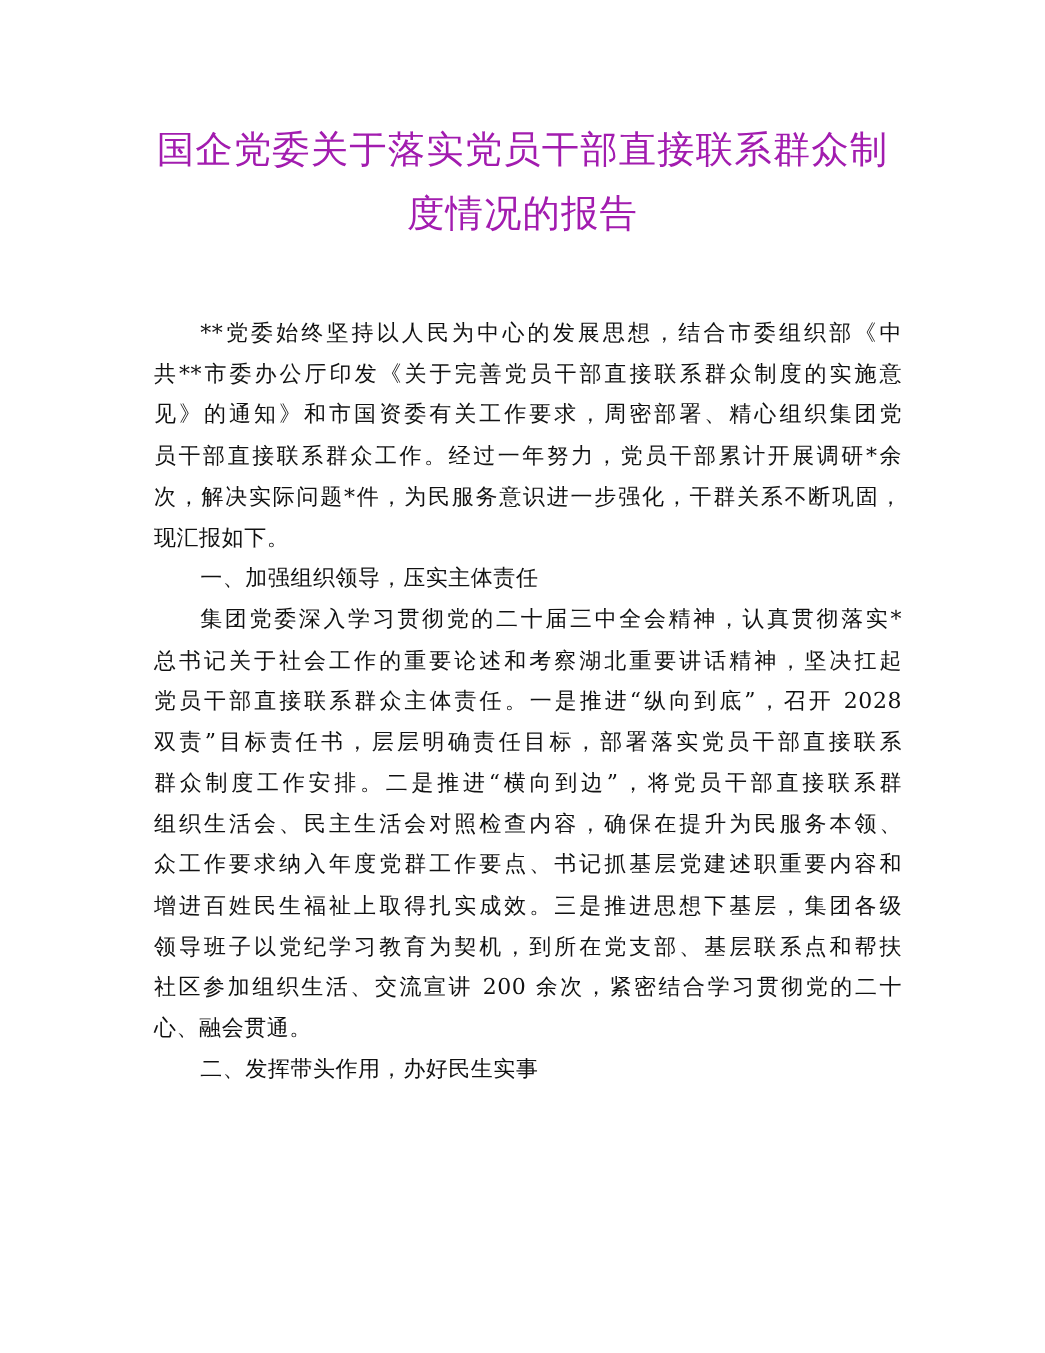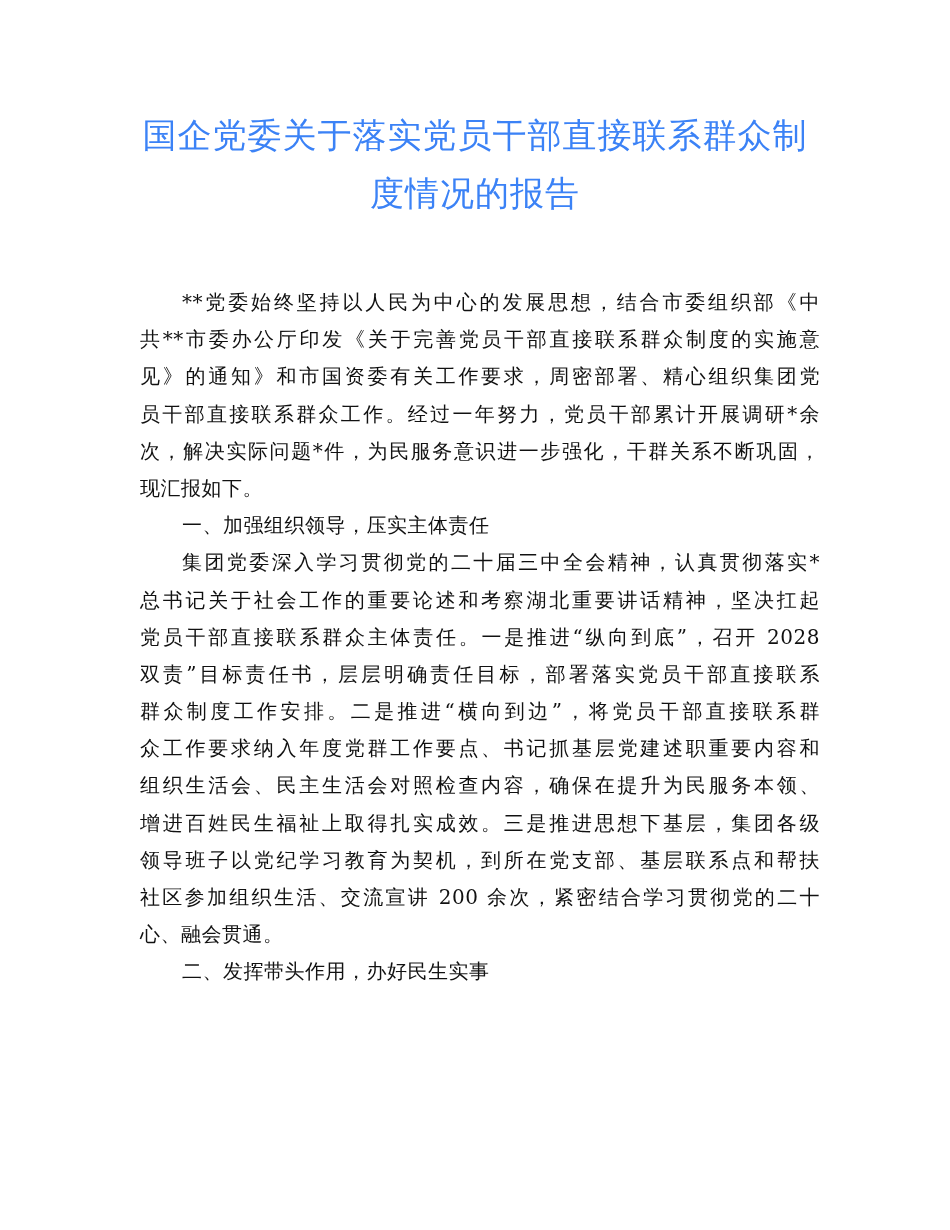--- a/index.html
+++ b/index.html
@@ -1,19 +1,19 @@
 <!DOCTYPE html>
 <html><head>
 <meta charset="utf-8">
 <style>
   html, body { margin: 0; padding: 0; background: #ffffff; }
   body { width: 950px; height: 1230px; position: relative; overflow: hidden;
          font-family: "DejaVu Serif", "Liberation Serif", serif; color: #111; }
   .title { position: absolute; left: 0; width: 950px; text-align: center;
-           font-size: 34px; letter-spacing: 1px; color: #3b82f6; font-weight: normal; }
+           font-size: 34px; letter-spacing: 1px; color: #a21caf; font-weight: normal; }
   .t1 { top: 113px; }
   .t2 { top: 171px; }
   .body { position: absolute; left: 140px; top: 284px; width: 680px; }
   .line { height: 37.2px; line-height: 37.2px; font-size: 20px; white-space: nowrap;
           text-align: justify; text-align-last: justify; letter-spacing: 0.5px; }
   .line.last { text-align-last: left; }
   .line.indent { padding-left: 42px; }
 </style>
 </head>
 <body>
@@ -27,20 +27,20 @@
   <div class="line">见》的通知》和市国资委有关工作要求，周密部署、精心组织集团党</div>
   <div class="line">员干部直接联系群众工作。经过一年努力，党员干部累计开展调研*余</div>
   <div class="line">次，解决实际问题*件，为民服务意识进一步强化，干群关系不断巩固，</div>
   <div class="line last">现汇报如下。</div>
   <div class="line indent last">一、加强组织领导，压实主体责任</div>
   <div class="line indent">集团党委深入学习贯彻党的二十届三中全会精神，认真贯彻落实*</div>
   <div class="line">总书记关于社会工作的重要论述和考察湖北重要讲话精神，坚决扛起</div>
   <div class="line">党员干部直接联系群众主体责任。一是推进“纵向到底”，召开 2028</div>
   <div class="line">双责”目标责任书，层层明确责任目标，部署落实党员干部直接联系</div>
   <div class="line">群众制度工作安排。二是推进“横向到边”，将党员干部直接联系群</div>
+  <div class="line">组织生活会、民主生活会对照检查内容，确保在提升为民服务本领、</div>
   <div class="line">众工作要求纳入年度党群工作要点、书记抓基层党建述职重要内容和</div>
-  <div class="line">组织生活会、民主生活会对照检查内容，确保在提升为民服务本领、</div>
   <div class="line">增进百姓民生福祉上取得扎实成效。三是推进思想下基层，集团各级</div>
   <div class="line">领导班子以党纪学习教育为契机，到所在党支部、基层联系点和帮扶</div>
   <div class="line">社区参加组织生活、交流宣讲 200 余次，紧密结合学习贯彻党的二十</div>
   <div class="line last">心、融会贯通。</div>
   <div class="line indent last">二、发挥带头作用，办好民生实事</div>
 </div>
 
 </body></html>

